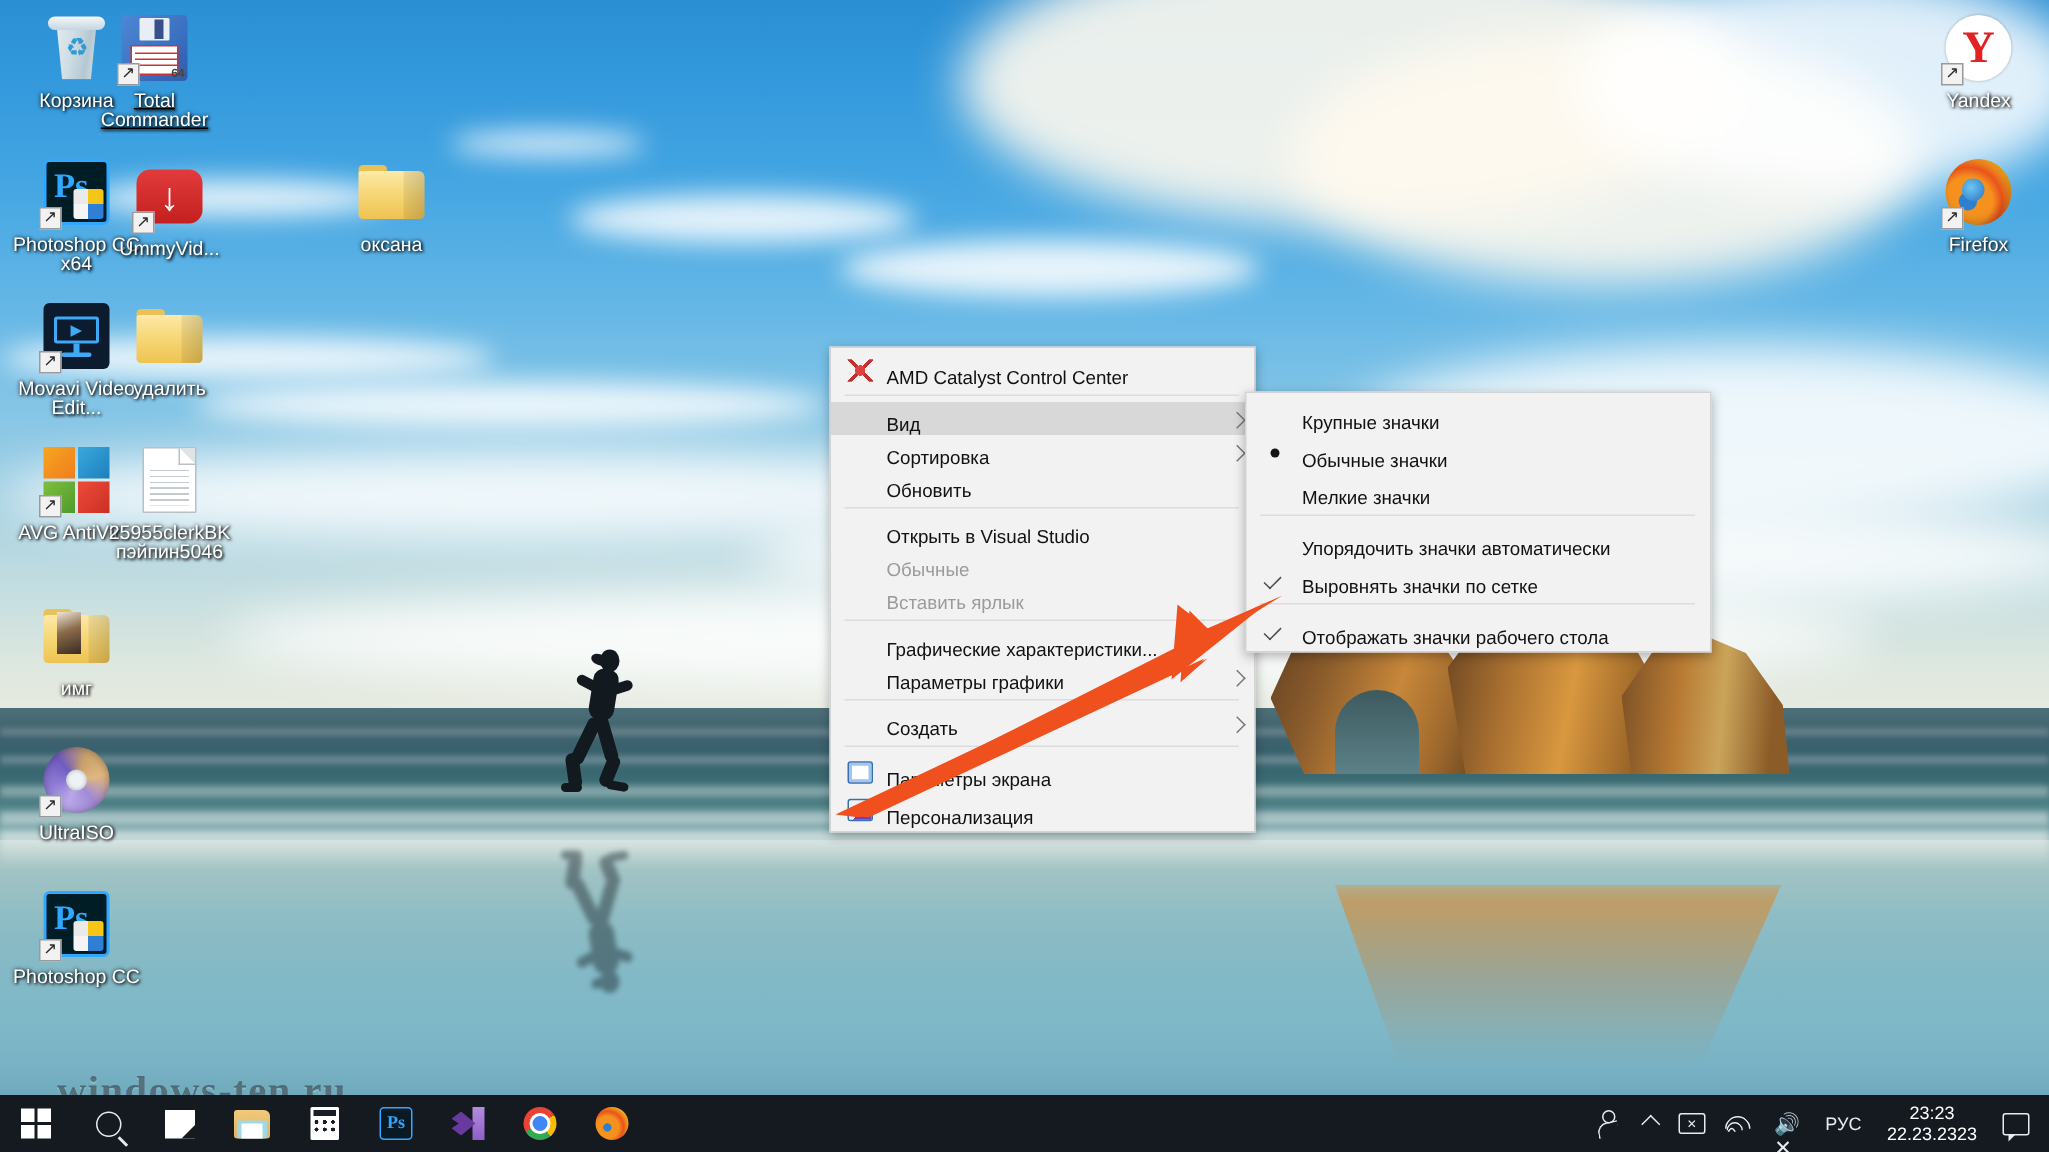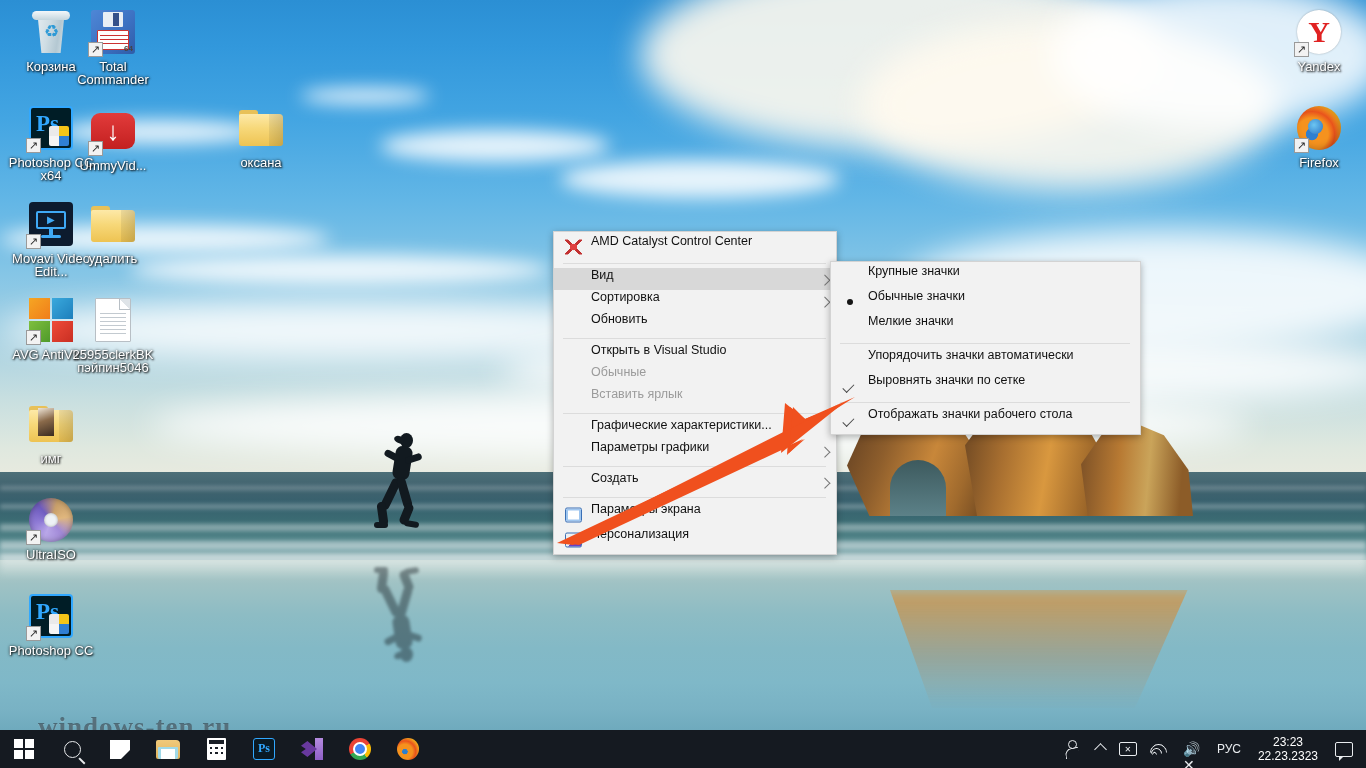--- a/index.html
+++ b/index.html
@@ -238,21 +238,21 @@
     position:absolute; background:#f2f2f2;
     border:1px solid #d3d3d3;
     box-shadow: 0 2px 7px rgba(0,0,0,.30);
     font-size:12.5px; color:#000;
     padding:2px 0;
   }
   #ctx-main { left:553px; top:231px; width:284px; }
   #ctx-sub  { left:830px; top:261px; width:311px; }
 
   .ctx-item {
-    position:relative; height:22px; display:flex; align-items:flex-start;
+    position:relative; height:22px; display:flex; align-items:flex-end;
     padding-left:37px; padding-right:26px; white-space:nowrap;
     font-size:12.5px; color:#111;
   }
   .ctx-item.tall { height:25px; }
   .ctx-item.hl { background:#d8d8d8; }
   .ctx-item.disabled { color:#9b9b9b; }
   .ctx-sep { height:1px; background:#dcdcdc; margin:4px 10px 4px 9px; }
   .ctx-arrow {
     position:absolute; right:10px; top:50%; transform:translateY(-50%);
     width:8px; height:8px; border-right:1.4px solid #777; border-top:1.4px solid #777;
@@ -452,21 +452,21 @@
     <div class="icon-art">
       <div class="recycle">
           <div class="bin"></div>
           <div class="lid"></div>
           <div class="tri"></div>
         </div>
     </div>
     <div class="icon-label">Корзина</div>
   </div>
 
-  <div class="icon-cell" style="left:70px; top:8px;">
+  <div class="icon-cell" style="left:60px; top:8px;text-decoration:underline;">
     <div class="icon-art">
       <div class="floppy">
           <div class="shutter"></div>
           <div class="lbl"></div>
           <div class="num">64</div>
         </div>
       <div class="shortcut-arrow"></div>
     </div>
     <div class="icon-label">Total Commander</div>
   </div>

